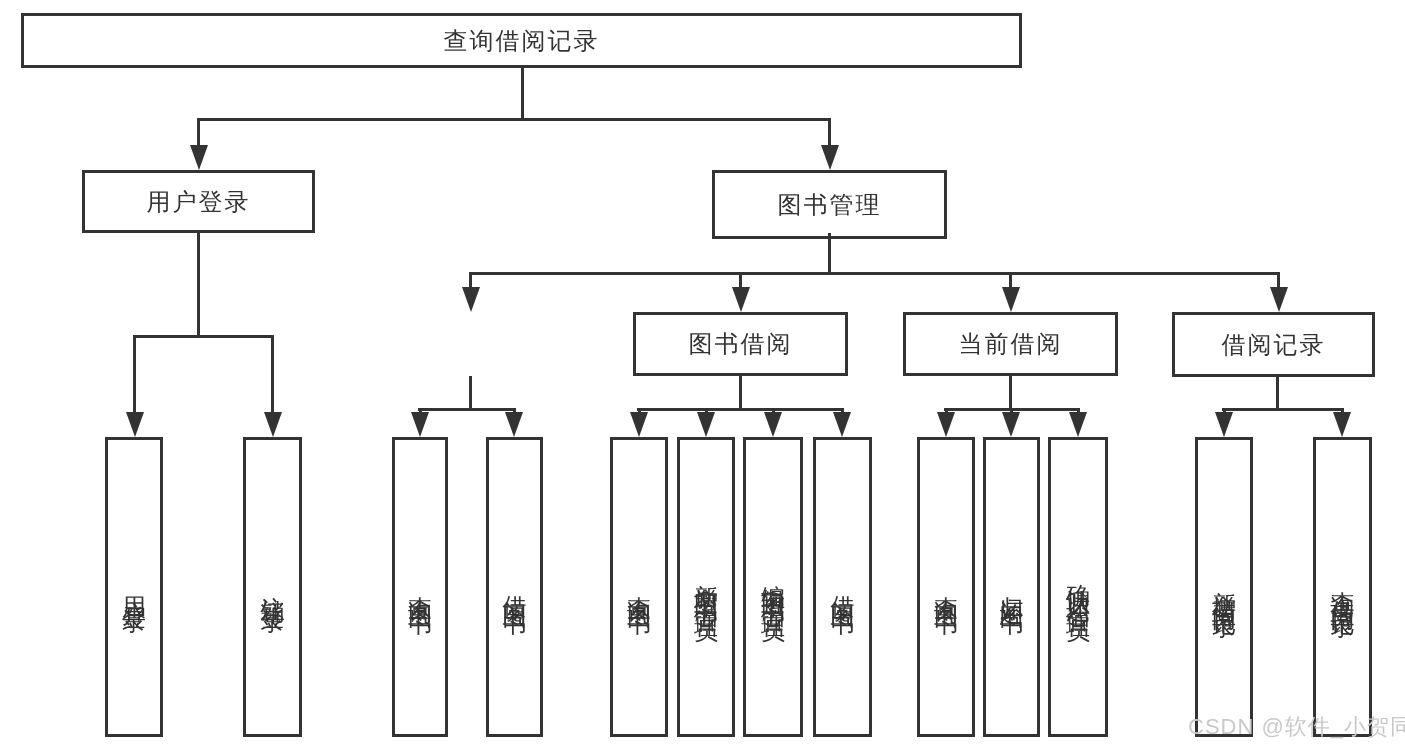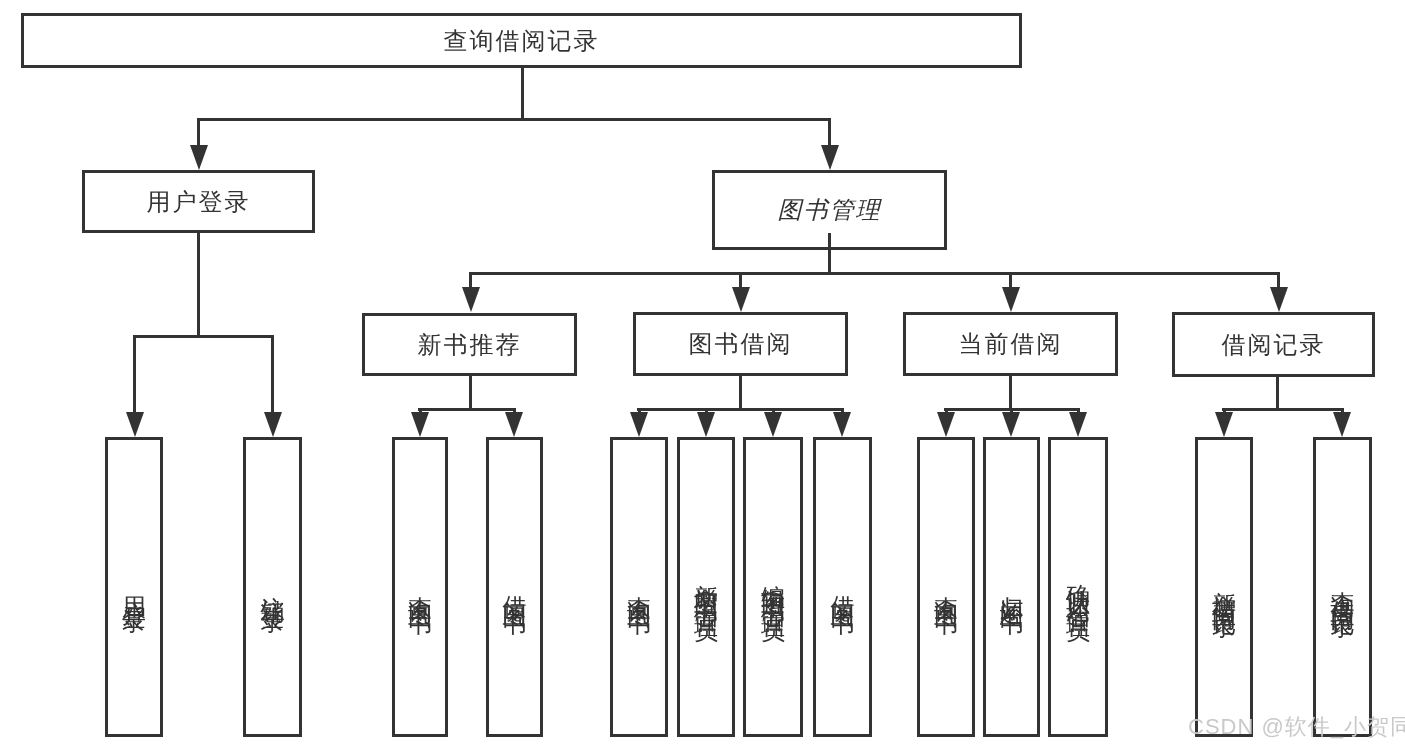--- a/index.html
+++ b/index.html
@@ -57,41 +57,40 @@
   <div class="box" style="left:21px;top:13px;width:1001px;height:55px;">查询借阅记录</div>
 
   <div class="vline" style="left:521px;top:68px;height:50px;"></div>
   <div class="hline" style="left:197px;top:118px;width:634px;"></div>
   <div class="vline" style="left:197px;top:118px;height:28px;"></div>
   <div class="arrow" style="left:190px;top:145px;"></div>
   <div class="vline" style="left:828px;top:118px;height:28px;"></div>
   <div class="arrow" style="left:821px;top:145px;"></div>
 
   <div class="box" style="left:82px;top:170px;width:233px;height:63px;">用户登录</div>
-  <div class="box" style="left:712px;top:170px;width:235px;height:80px;font-style:italic;">图书管理</div>
+  <div class="box" style="left:712px;top:170px;width:235px;height:69px;">图书管理</div>
 
   <div class="vline" style="left:197px;top:233px;height:102px;"></div>
   <div class="hline" style="left:133px;top:335px;width:141px;"></div>
   <div class="vline" style="left:133px;top:335px;height:78px;"></div>
   <div class="arrow" style="left:126px;top:412px;"></div>
   <div class="vline" style="left:271px;top:335px;height:78px;"></div>
   <div class="arrow" style="left:264px;top:412px;"></div>
 
   <div class="vline" style="left:828px;top:233px;height:40px;"></div>
   <div class="hline" style="left:469px;top:272px;width:811px;"></div>
   <div class="vline" style="left:469px;top:272px;height:16px;"></div>
   <div class="arrow" style="left:462px;top:287px;"></div>
   <div class="vline" style="left:739px;top:272px;height:16px;"></div>
   <div class="arrow" style="left:732px;top:287px;"></div>
   <div class="vline" style="left:1009px;top:272px;height:16px;"></div>
   <div class="arrow" style="left:1002px;top:287px;"></div>
   <div class="vline" style="left:1277px;top:272px;height:16px;"></div>
   <div class="arrow" style="left:1270px;top:287px;"></div>
 
-  <div class="box" style="left:362px;top:313px;width:215px;height:63px;">新书推荐</div>
   <div class="box" style="left:903px;top:312px;width:215px;height:64px;">当前借阅</div>
   <div class="box" style="left:633px;top:312px;width:215px;height:64px;">图书借阅</div>
   <div class="box" style="left:1172px;top:312px;width:203px;height:65px;">借阅记录</div>
 
   <div class="vline" style="left:469px;top:376px;height:32px;"></div>
   <div class="hline" style="left:418px;top:408px;width:98px;"></div>
   <div class="vline" style="left:419px;top:408px;height:6px;"></div>
   <div class="arrow" style="left:411px;top:412px;"></div>
   <div class="vline" style="left:513px;top:408px;height:6px;"></div>
   <div class="arrow" style="left:505px;top:412px;"></div>

